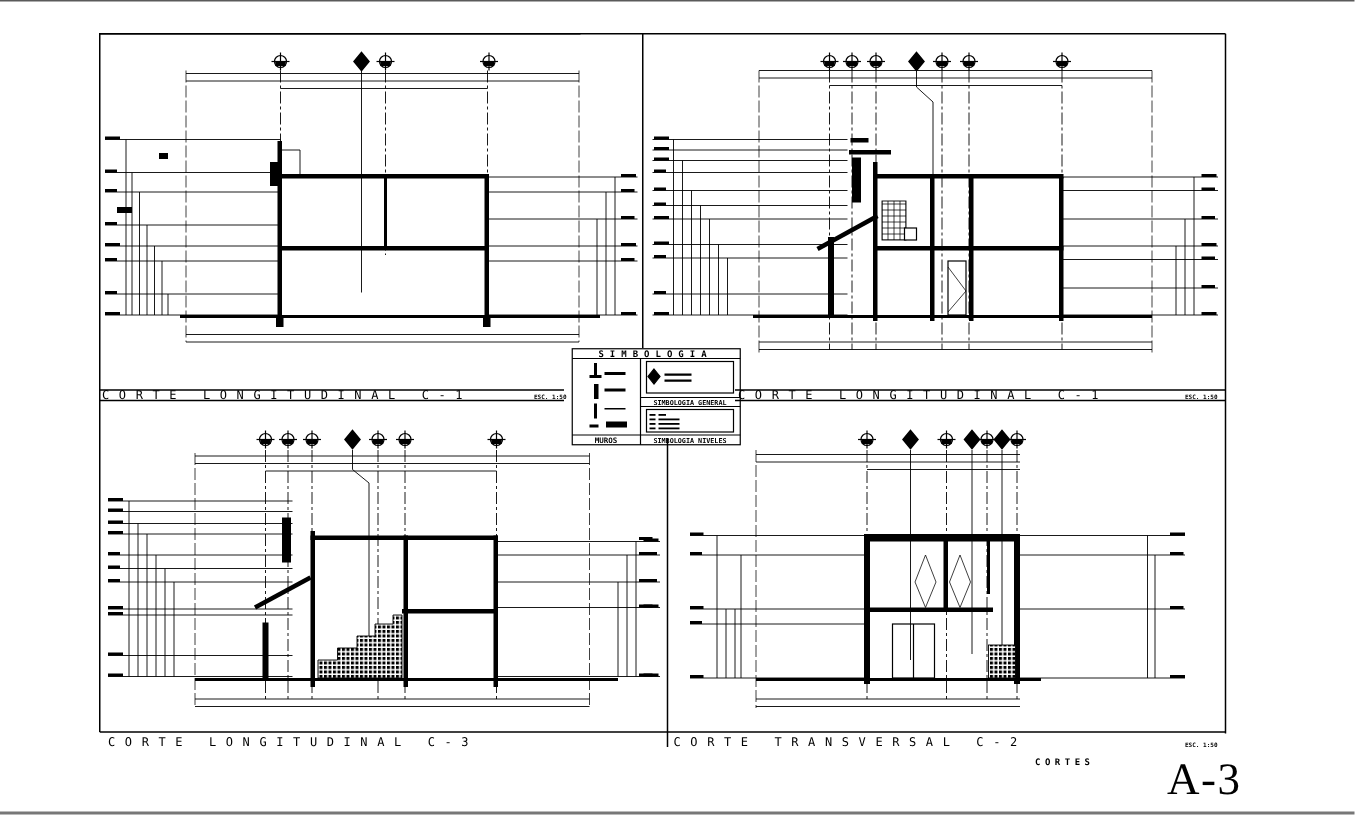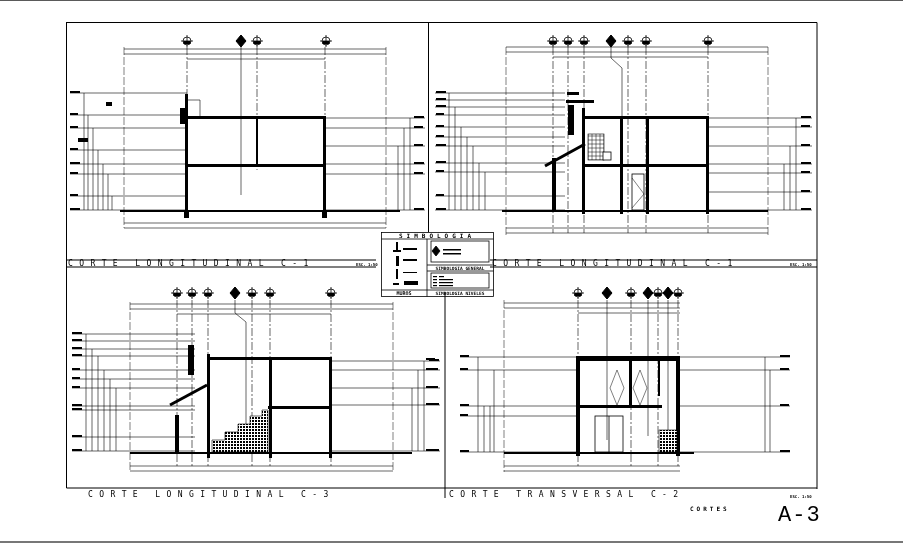--- a/index.html
+++ b/index.html
@@ -3,21 +3,21 @@
 <meta charset="utf-8">
 <style>
   html, body { margin:0; padding:0; background:#ffffff; }
   body { width:903px; height:544px; position:relative; overflow:hidden; font-family:"DejaVu Sans Mono", monospace; }
   .topbar { position:absolute; left:0; top:0; width:903px; height:1px; background:#5a5a5a; }
   .bottombar { position:absolute; left:0; top:541px; width:903px; height:2px; background:#777; }
   .sheet { position:absolute; left:0; top:0; width:903px; height:544px; }
   .title-label { position:absolute; font-family:"DejaVu Sans Mono", monospace; font-size:8px; letter-spacing:6.4px; color:#000; white-space:nowrap; line-height:10px; }
   .scale-label { position:absolute; font-size:4px; color:#000; font-weight:bold; }
   .cortes { position:absolute; left:690px; top:505px; font-size:6px; letter-spacing:3px; font-weight:bold; }
-  .sheet-no { position:absolute; left:778px; top:503px; font-family:Liberation Mono, monospace; font-size:22px; font-weight:200; color:#000; letter-spacing:1px; }
+  .sheet-no { position:absolute; left:778px; top:503px; font-family:Liberation Serif, serif; font-size:30px; font-weight:200; color:#000; letter-spacing:1px; }
   svg text { font-family:"DejaVu Sans Mono", monospace; }
 </style>
 </head>
 <body>
 
 <div class="topbar"></div>
 
 <svg class="sheet" width="903" height="544" viewBox="0 0 903 544" xmlns="http://www.w3.org/2000/svg">
   <defs>
     <g id="axis-open">
@@ -423,21 +423,21 @@
     <text x="460" y="295" font-size="4.5" fill="#000" stroke="none" text-anchor="middle" font-weight="bold">SIMBOLOGIA NIVELES</text>
   </g>
 </svg>
 
 <div class="title-label" style="left:68px; top:259px;">CORTE  LONGITUDINAL  C-1</div>
 <div class="scale-label" style="left:356px; top:262px;">ESC. 1:50</div>
 
 <div class="title-label" style="left:492px; top:259px;">CORTE  LONGITUDINAL  C-1</div>
 <div class="scale-label" style="left:790px; top:262px;">ESC. 1:50</div>
 
-<div class="title-label" style="left:88px; top:490px;">CORTE  LONGITUDINAL  C-3</div>
+<div class="title-label" style="left:72px; top:490px;">CORTE  LONGITUDINAL  C-3</div>
 
 <div class="title-label" style="left:449px; top:490px;">CORTE  TRANSVERSAL  C-2</div>
 <div class="scale-label" style="left:790px; top:494px;">ESC. 1:50</div>
 
 <div class="cortes">CORTES</div>
 <div class="sheet-no">A-3</div>
 
 <div class="bottombar"></div>
 
 </body></html>

